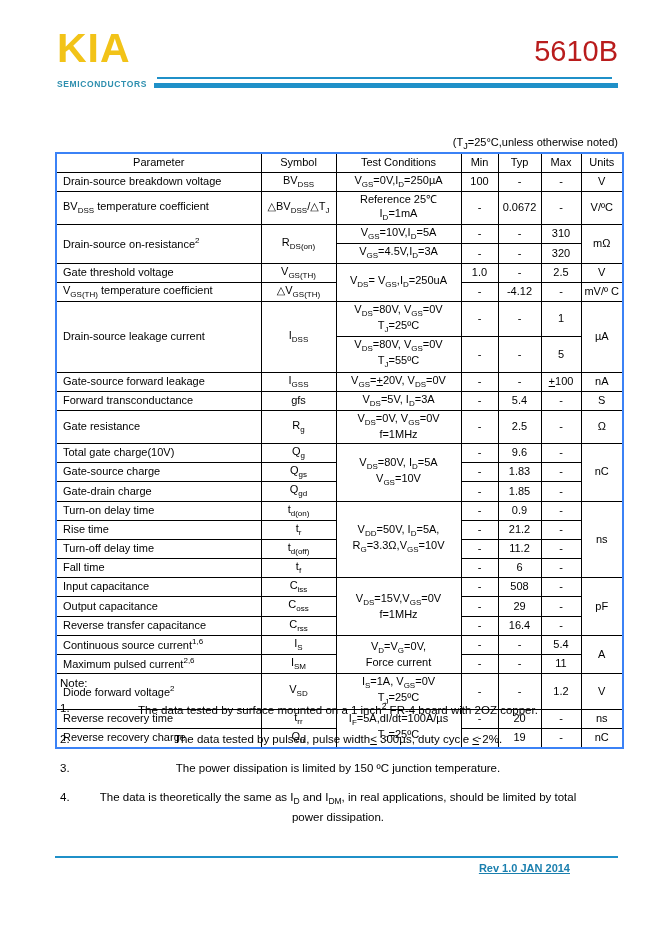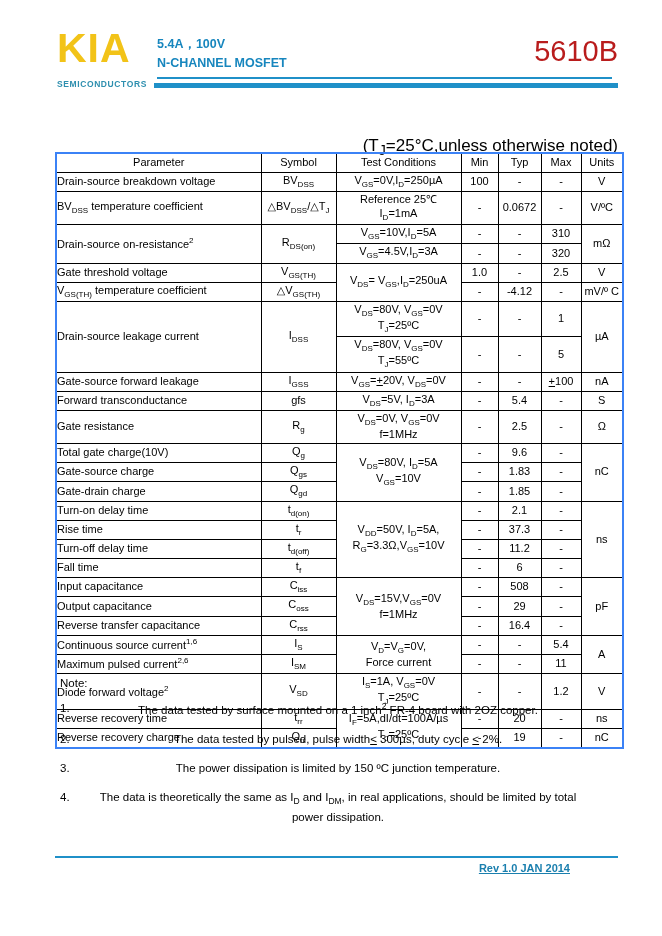--- a/index.html
+++ b/index.html
@@ -13,30 +13,30 @@
         letter-spacing:0.6px;font-weight:bold;}
   .prod{position:absolute;left:157px;top:35px;color:#1786be;font-weight:bold;
         font-size:12.5px;line-height:1.5;}
   .rule-thin{position:absolute;left:157px;top:77px;width:455px;height:1.5px;background:#1f90c8;}
   .rule-thick{position:absolute;left:154px;top:83px;width:464px;height:4.5px;background:#1f90c8;}
   .part{position:absolute;top:37px;right:44px;font-size:29px;color:#b91c1c;line-height:1;}
 
   
   .section-title{position:absolute;left:55px;top:105px;width:561px;font-size:15.5px;
         color:#3aa6d9;border-bottom:1.5px solid #3aa6d9;padding:0 0 5px 7px;}
-  .cond-note{position:absolute;left:55px;top:136px;width:563px;text-align:right;font-size:17px;}
+  .cond-note{position:absolute;left:55px;top:136px;width:563px;text-align:right;font-size:11px;}
 
   
   .tbl{position:absolute;left:55px;top:152px;width:567px;border-collapse:collapse;
         font-size:11px;table-layout:fixed;}
   .tbl th,.tbl td{border:1px solid #000;padding:1px 2px;text-align:center;
         vertical-align:middle;height:16px;line-height:1.25;overflow:hidden;}
   .tbl{border:2px solid #3b82f6;}
   .tbl th{font-weight:normal;}
-  .tbl td.al{text-align:left;padding-left:0;margin-left:41px;}
+  .tbl td.al{text-align:left;padding-left:6px;margin-left:41px;}
   .tbl sub{font-size:8px;}
   .tbl sup{font-size:8px;}
 
   
   .notes{position:absolute;left:60px;top:677px;width:560px;font-size:11.5px;}
   .notes .note-label{margin-bottom:4px;}
   .note-item{display:flex;margin-top:10px;line-height:1.65;}
   .note-num{width:24px;flex:0 0 24px;}
   .note-text{width:508px;text-align:center;}
   .notes sub{font-size:8.5px;}
@@ -49,24 +49,20 @@
   .footer-rev{position:absolute;top:862px;right:92px;color:#1a7fae;font-size:11px;font-weight:bold;text-decoration:underline;}
 </style>
 </head>
 <body>
 
 <div class="page">
 
   <div class="logo">KIA</div>
   <div class="logo-sub">SEMICONDUCTORS</div>
 
-  <div class="prod">
-    <div>5.4A，100V</div>
-    <div>N-CHANNEL MOSFET</div>
-  </div>
   <div class="rule-thin"></div>
   <div class="rule-thick"></div>
   <div class="part">5610B</div>
 
   <div class="cond-note">(T<sub>J</sub>=25°C,unless otherwise noted)</div>
 
   <table class="tbl">
     <colgroup id="tbl-cols">
         <col style="width: 205px;">
         <col style="width: 75px;">
@@ -201,29 +197,29 @@
           <td>Q<sub>gd</sub></td>
           <td>-</td>
           <td>1.85</td>
           <td>-</td>
         </tr>
         <tr>
           <td class="al">Turn-on delay time</td>
           <td>t<sub>d(on)</sub></td>
           <td rowspan="4">V<sub>DD</sub>=50V, I<sub>D</sub>=5A,<br>R<sub>G</sub>=3.3Ω,V<sub>GS</sub>=10V</td>
           <td>-</td>
-          <td>2.1</td>
+          <td>0.9</td>
           <td>-</td>
           <td rowspan="4">ns</td>
         </tr>
         <tr>
           <td class="al">Rise time</td>
           <td>t<sub>r</sub></td>
           <td>-</td>
-          <td>37.3</td>
+          <td>21.2</td>
           <td>-</td>
         </tr>
         <tr>
           <td class="al">Turn-off delay time</td>
           <td>t<sub>d(off)</sub></td>
           <td>-</td>
           <td>11.2</td>
           <td>-</td>
         </tr>
         <tr>

